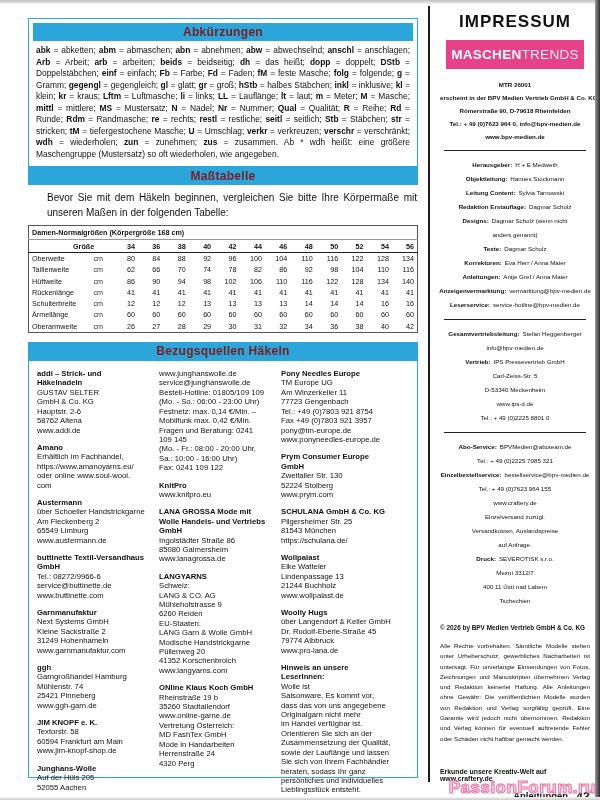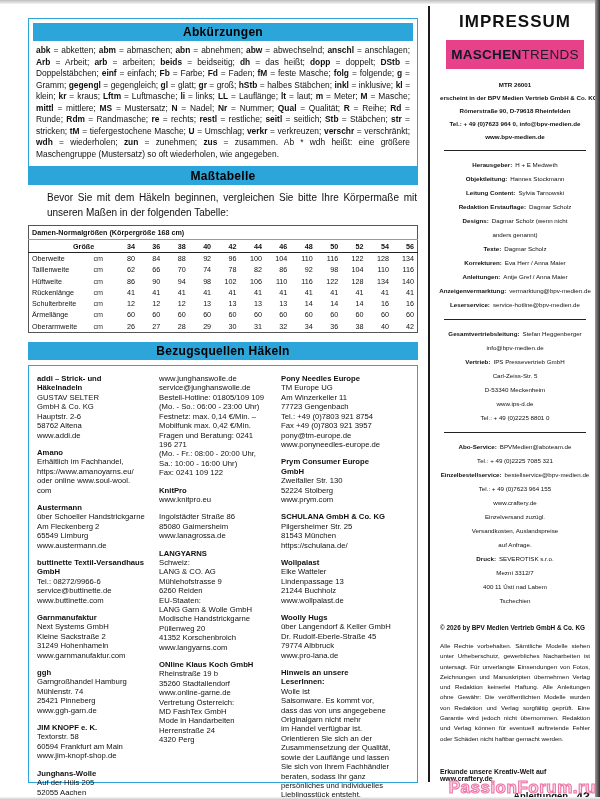--- a/index.html
+++ b/index.html
@@ -6,49 +6,49 @@
   .page{position:relative;width:600px;height:800px;background:#ffffff;overflow:hidden;
         font-family:"Liberation Sans","DejaVu Sans",sans-serif;color:#111;}
   
   .edge-top{position:absolute;left:0;top:0;width:100%;height:4px;background:linear-gradient(#bdbdbd,#f4f4f4);}
   .edge-right{position:absolute;right:0;top:0;width:5px;height:100%;background:linear-gradient(90deg,#9a9a9a,#2e2e2e);}
   .edge-bottom{position:absolute;left:0;bottom:0;width:100%;height:3px;background:linear-gradient(#f6f6f6,#c9c9c9);}
   .vdivider{position:absolute;left:428px;top:6px;width:2px;height:776px;background:#1c1c1c;}
 
   
   .main-col{position:absolute;left:28px;top:18px;width:390px;}
-  .band{background:#2ba5da;color:#000000;font-weight:bold;text-align:center;
+  .band{background:#2ba5da;color:#7f1d1d;font-weight:bold;text-align:center;
         font-size:12px;line-height:18px;letter-spacing:.3px;}
   .abk-box{border:1.5px solid #2ba5da;padding:4px;}
   .abk-text{font-size:8.4px;line-height:11.5px;text-align:justify;padding:4px 3px 2px 3px;}
   .abk-text b{font-weight:bold;}
 
   .mt-band{}
   .mt-intro{font-size:10px;line-height:15px;margin:5px 1px 5px 19px;text-align:justify;}
   table.mtab{width:100%;border-collapse:collapse;border:1px solid #555;font-size:7.2px;table-layout:fixed;}
   table.mtab td,table.mtab th{padding:1px 3px;white-space:nowrap;}
   .mtab .cap td{font-weight:bold;text-align:left;border-bottom:1px solid #999;padding:2px 3px;}
   .mtab .hdr th{font-weight:bold;border-bottom:1.5px solid #222;text-align:right;padding-top:2px;}
   .mtab .hdr th:first-child{text-align:left;padding-left:44px;}
   .mtab .row td{text-align:right;line-height:9.3px;}
   .mtab .row td.lab{text-align:left;}
   .mtab .row td.unit{text-align:left;color:#333;}
 
   .bz-band{margin-top:9px;}
-  .bz-box{border:1.5px solid #2ba5da;margin-top:5px;padding:8px 25px 6px 8px;
+  .bz-box{border:1.5px solid #2ba5da;padding:8px 25px 6px 8px;
           display:flex;gap:11px;height:402px;}
   .bz-col{flex:1 1 0;font-size:7.7px;line-height:9.4px;min-width:0;}
   .bz-entry{margin-bottom:8px;}
   .bz-entry b{display:block;}
   .bz-entry div{white-space:nowrap;overflow:visible;}
 
   
   .sidebar{position:absolute;left:440px;top:12px;width:150px;}
   .imp-title{font-weight:bold;font-size:17px;letter-spacing:1px;text-align:center;margin-bottom:8px;}
-  .logo{background:#e64189;color:#0f172a;text-align:center;padding:7px 2px;margin:0 6px 9px 6px;
+  .logo{background:#e64189;color:#ffffff;text-align:center;padding:7px 2px;margin:0 6px 9px 6px;
         font-size:13.5px;letter-spacing:.3px;white-space:nowrap;}
   .logo .lb{font-weight:bold;}
   .logo .ll{font-weight:normal;opacity:.92;}
   .imp-top div{font-size:6.2px;line-height:13px;text-align:center;font-weight:bold;white-space:nowrap;}
   .imp-div{border:none;border-top:1px solid #222;margin:7px 4px;}
   .imp-row{display:flex;justify-content:center;font-size:6.2px;line-height:14px;white-space:nowrap;}
   .imp-row .lab{font-weight:bold;margin-right:3px;}
   .imp-copy{font-weight:bold;font-size:6.4px;margin:16px 0 10px 0;}
   .imp-legal{font-size:6.2px;line-height:10.3px;text-align:justify;}
   .imp-footer{font-weight:bold;font-size:6.9px;margin-top:24px;}
@@ -274,30 +274,31 @@
         </div>
         <div class="bz-col">
           <div class="bz-entry">
             <div>www.junghanswolle.de</div>
             <div>service@junghanswolle.de</div>
             <div>Bestell-Hotline: 01805/109 109</div>
             <div>(Mo. - So.: 06:00 - 23:00 Uhr)</div>
             <div>Festnetz: max. 0,14 €/Min. –</div>
             <div>Mobilfunk max. 0,42 €/Min.</div>
             <div>Fragen und Beratung: 0241</div>
-            <div>196 271</div>
+            <div>109 145</div>
             <div>(Mo. - Fr.: 08:00 - 20:00 Uhr,</div>
             <div>Sa.: 10:00 - 16:00 Uhr)</div>
             <div>Fax: 0241 109 122</div>
           </div>
           <div class="bz-entry">
             <b style="white-space: normal;">KnitPro</b>
             <div>www.knitpro.eu</div>
           </div>
           <div class="bz-entry">
+            <b style="white-space: normal;">LANA GROSSA Mode mit Wolle Handels- und Vertriebs GmbH</b>
             <div>Ingolstädter Straße 86</div>
             <div>85080 Gaimersheim</div>
             <div>www.lanagrossa.de</div>
           </div>
           <div class="bz-entry">
             <b style="white-space: normal;">LANGYARNS</b>
             <div>Schweiz:</div>
             <div>LANG &amp; CO. AG</div>
             <div>Mühlehofstrasse 9</div>
             <div>6260 Reiden</div>

